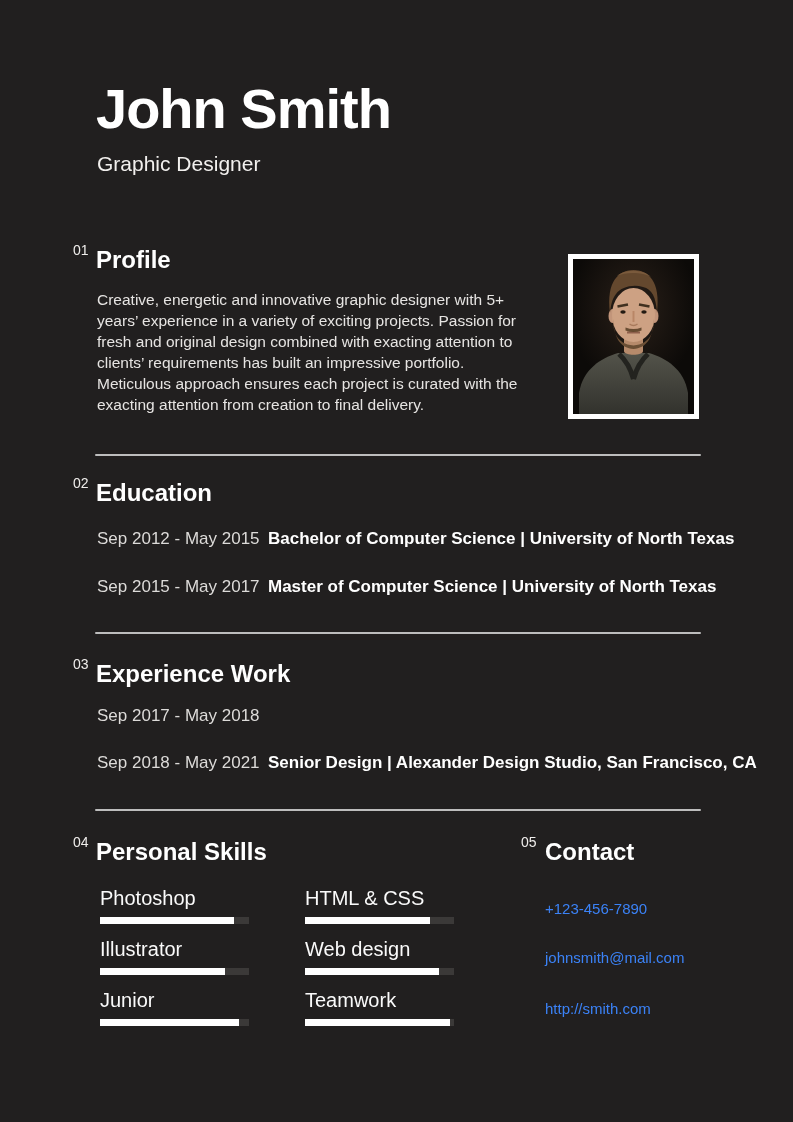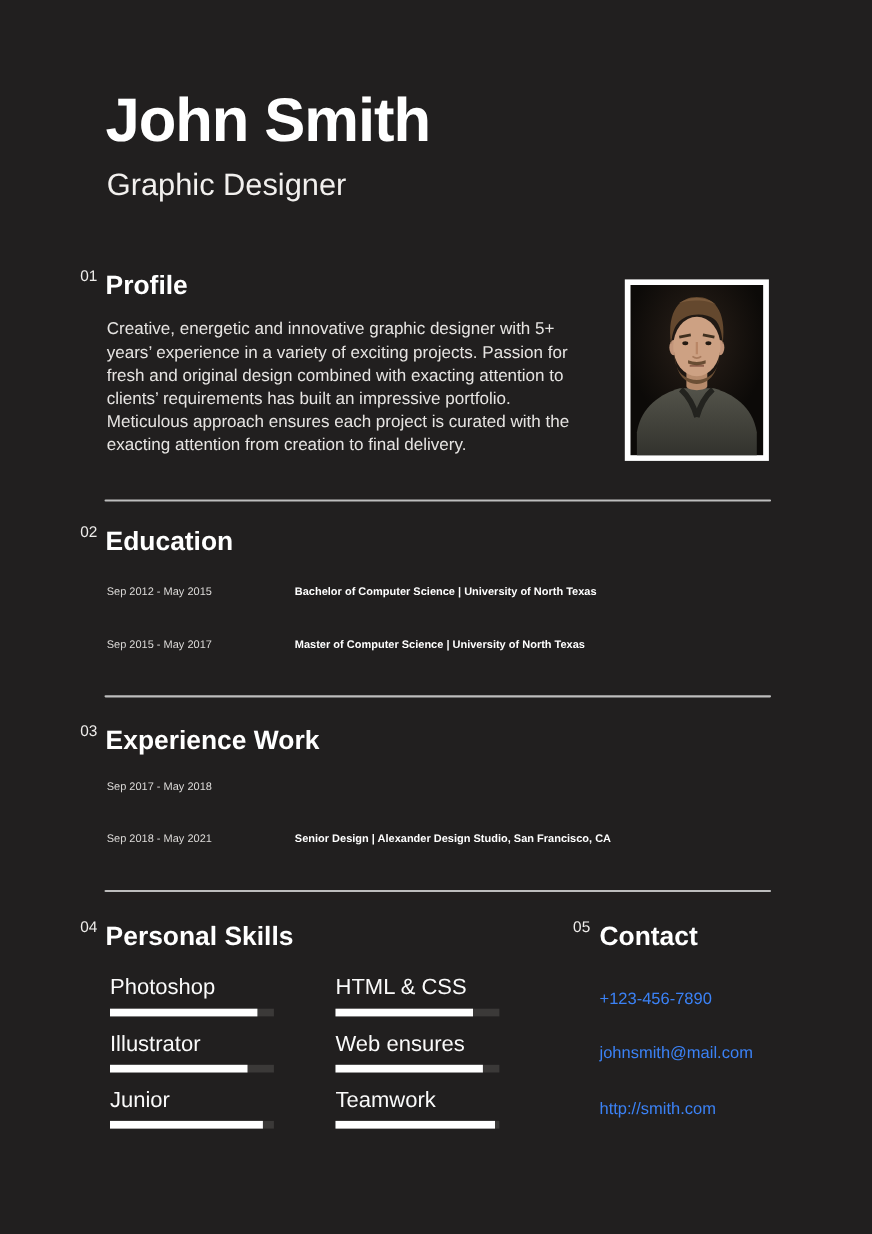--- a/index.html
+++ b/index.html
@@ -13,21 +13,21 @@
     color:#ffffff;
     overflow:hidden;
   }
   .name {
     position:absolute; left:96px; top:76px;
     font-size:56px; font-weight:700; letter-spacing:-1px;
     color:#ffffff; white-space:nowrap;
   }
   .job-title {
     position:absolute; left:97px; top:152px;
-    font-size:28px; font-weight:400; color:#f2f0ee;
+    font-size:21px; font-weight:400; color:#f2f0ee;
   }
   .tagline {
     position:absolute; right:101px; top:169px;
     text-align:right; font-size:15px; line-height:21px; color:#f5f3f1;
   }
   .sec-num {
     position:absolute; font-size:14px; font-weight:400; color:#efedeb;
   }
   .sec-title {
     position:absolute; font-size:24px; font-weight:700; color:#ffffff;
@@ -43,21 +43,21 @@
     background:#ffffff; padding:5px;
   }
   .photo-frame svg { display:block; width:121px; height:155px; }
   .divider {
     position:absolute; left:95px; width:606px; height:2px;
     background:#bdbdbd; border-radius:1px;
   }
   .entry-row {
     position:absolute; left:97px; width:620px;
     display:flex; align-items:flex-start;
-    font-size:10px; line-height:18px;
+    font-size:17px; line-height:18px;
   }
   .entry-date { width:171px; flex:0 0 171px; font-weight:400; color:#dddbd9; }
   .entry-desc { font-weight:700; color:#ffffff; white-space:nowrap; }
   .skill {
     position:absolute; width:149px;
   }
   .skill-label { font-size:20px; color:#fafafa; margin-bottom:7px; white-space:nowrap; }
   .skill-track {
     width:149px; height:7px; background:#3b3938;
   }
@@ -172,21 +172,21 @@
         <div class="skill-fill" style="width: 93%;"></div>
       </div>
   </div>
   <div class="skill" style="left:305px; top:887px;">
     <div class="skill-label">HTML &amp; CSS</div>
     <div class="skill-track">
         <div class="skill-fill" style="width: 84%;"></div>
       </div>
   </div>
   <div class="skill" style="left:305px; top:938px;">
-    <div class="skill-label">Web ensures</div>
+    <div class="skill-label">Web design</div>
     <div class="skill-track">
         <div class="skill-fill" style="width: 90%;"></div>
       </div>
   </div>
   <div class="skill" style="left:305px; top:989px;">
     <div class="skill-label">Teamwork</div>
     <div class="skill-track">
         <div class="skill-fill" style="width: 97%;"></div>
       </div>
   </div>

